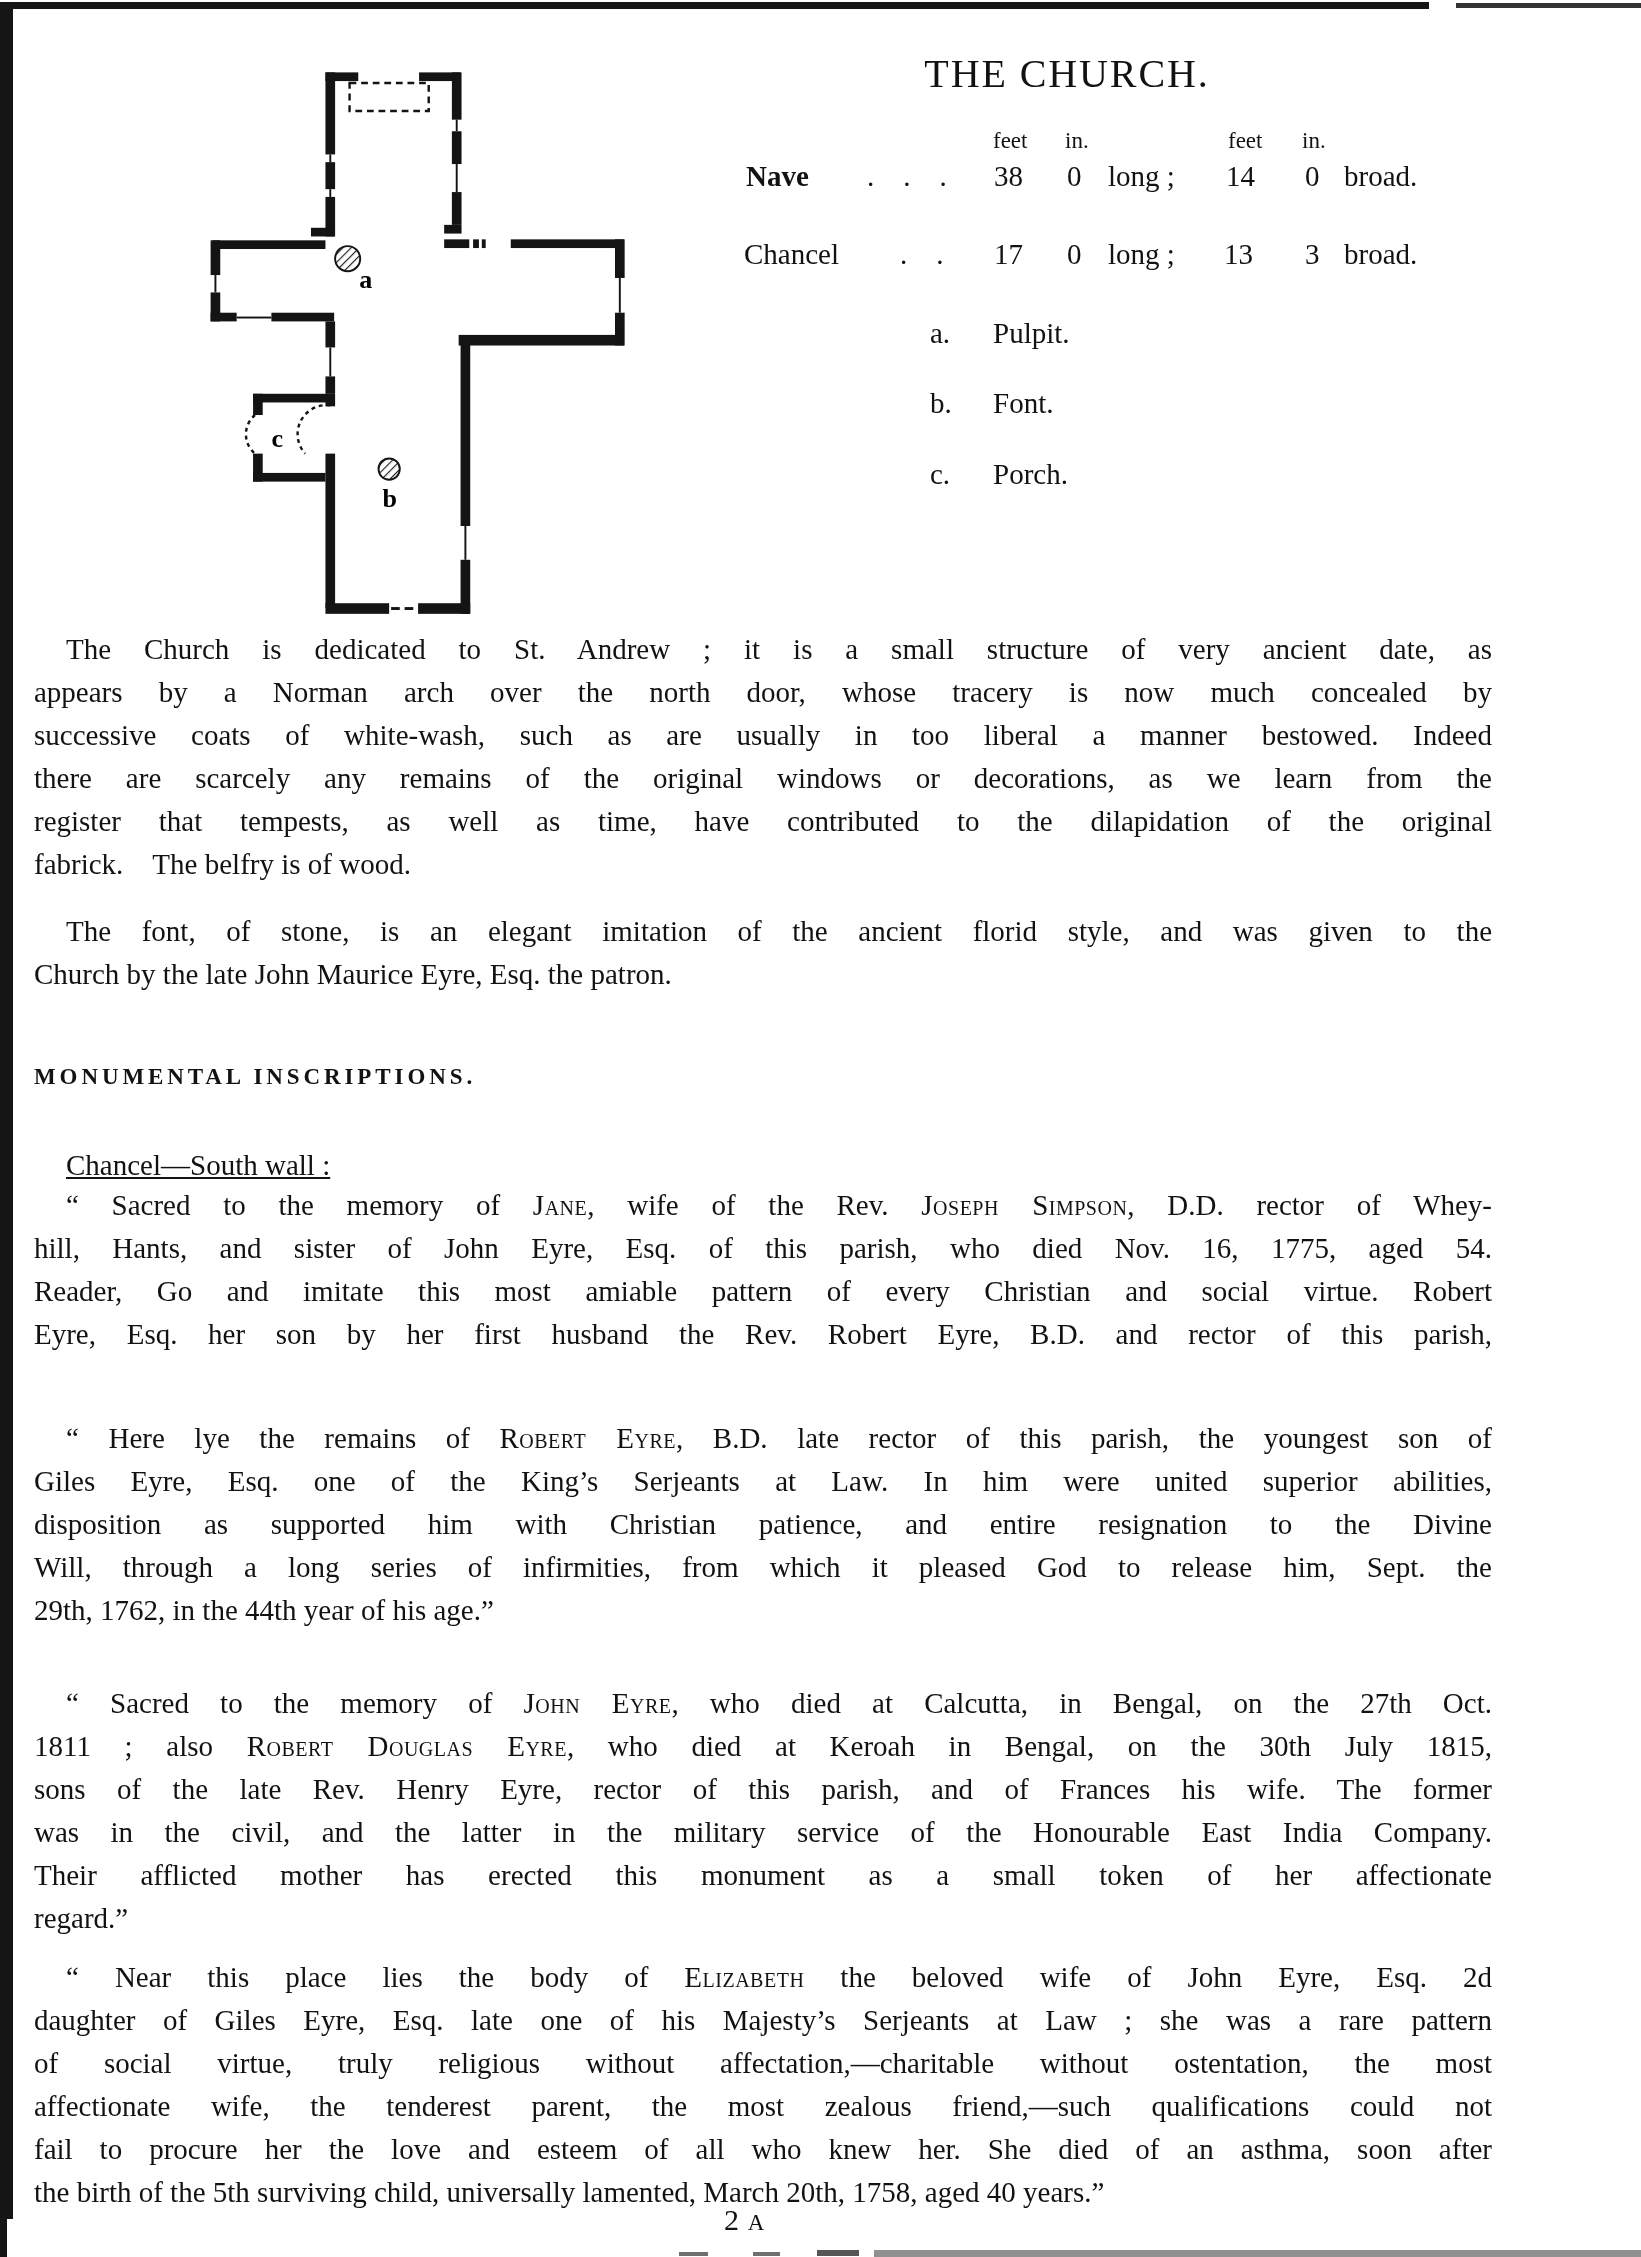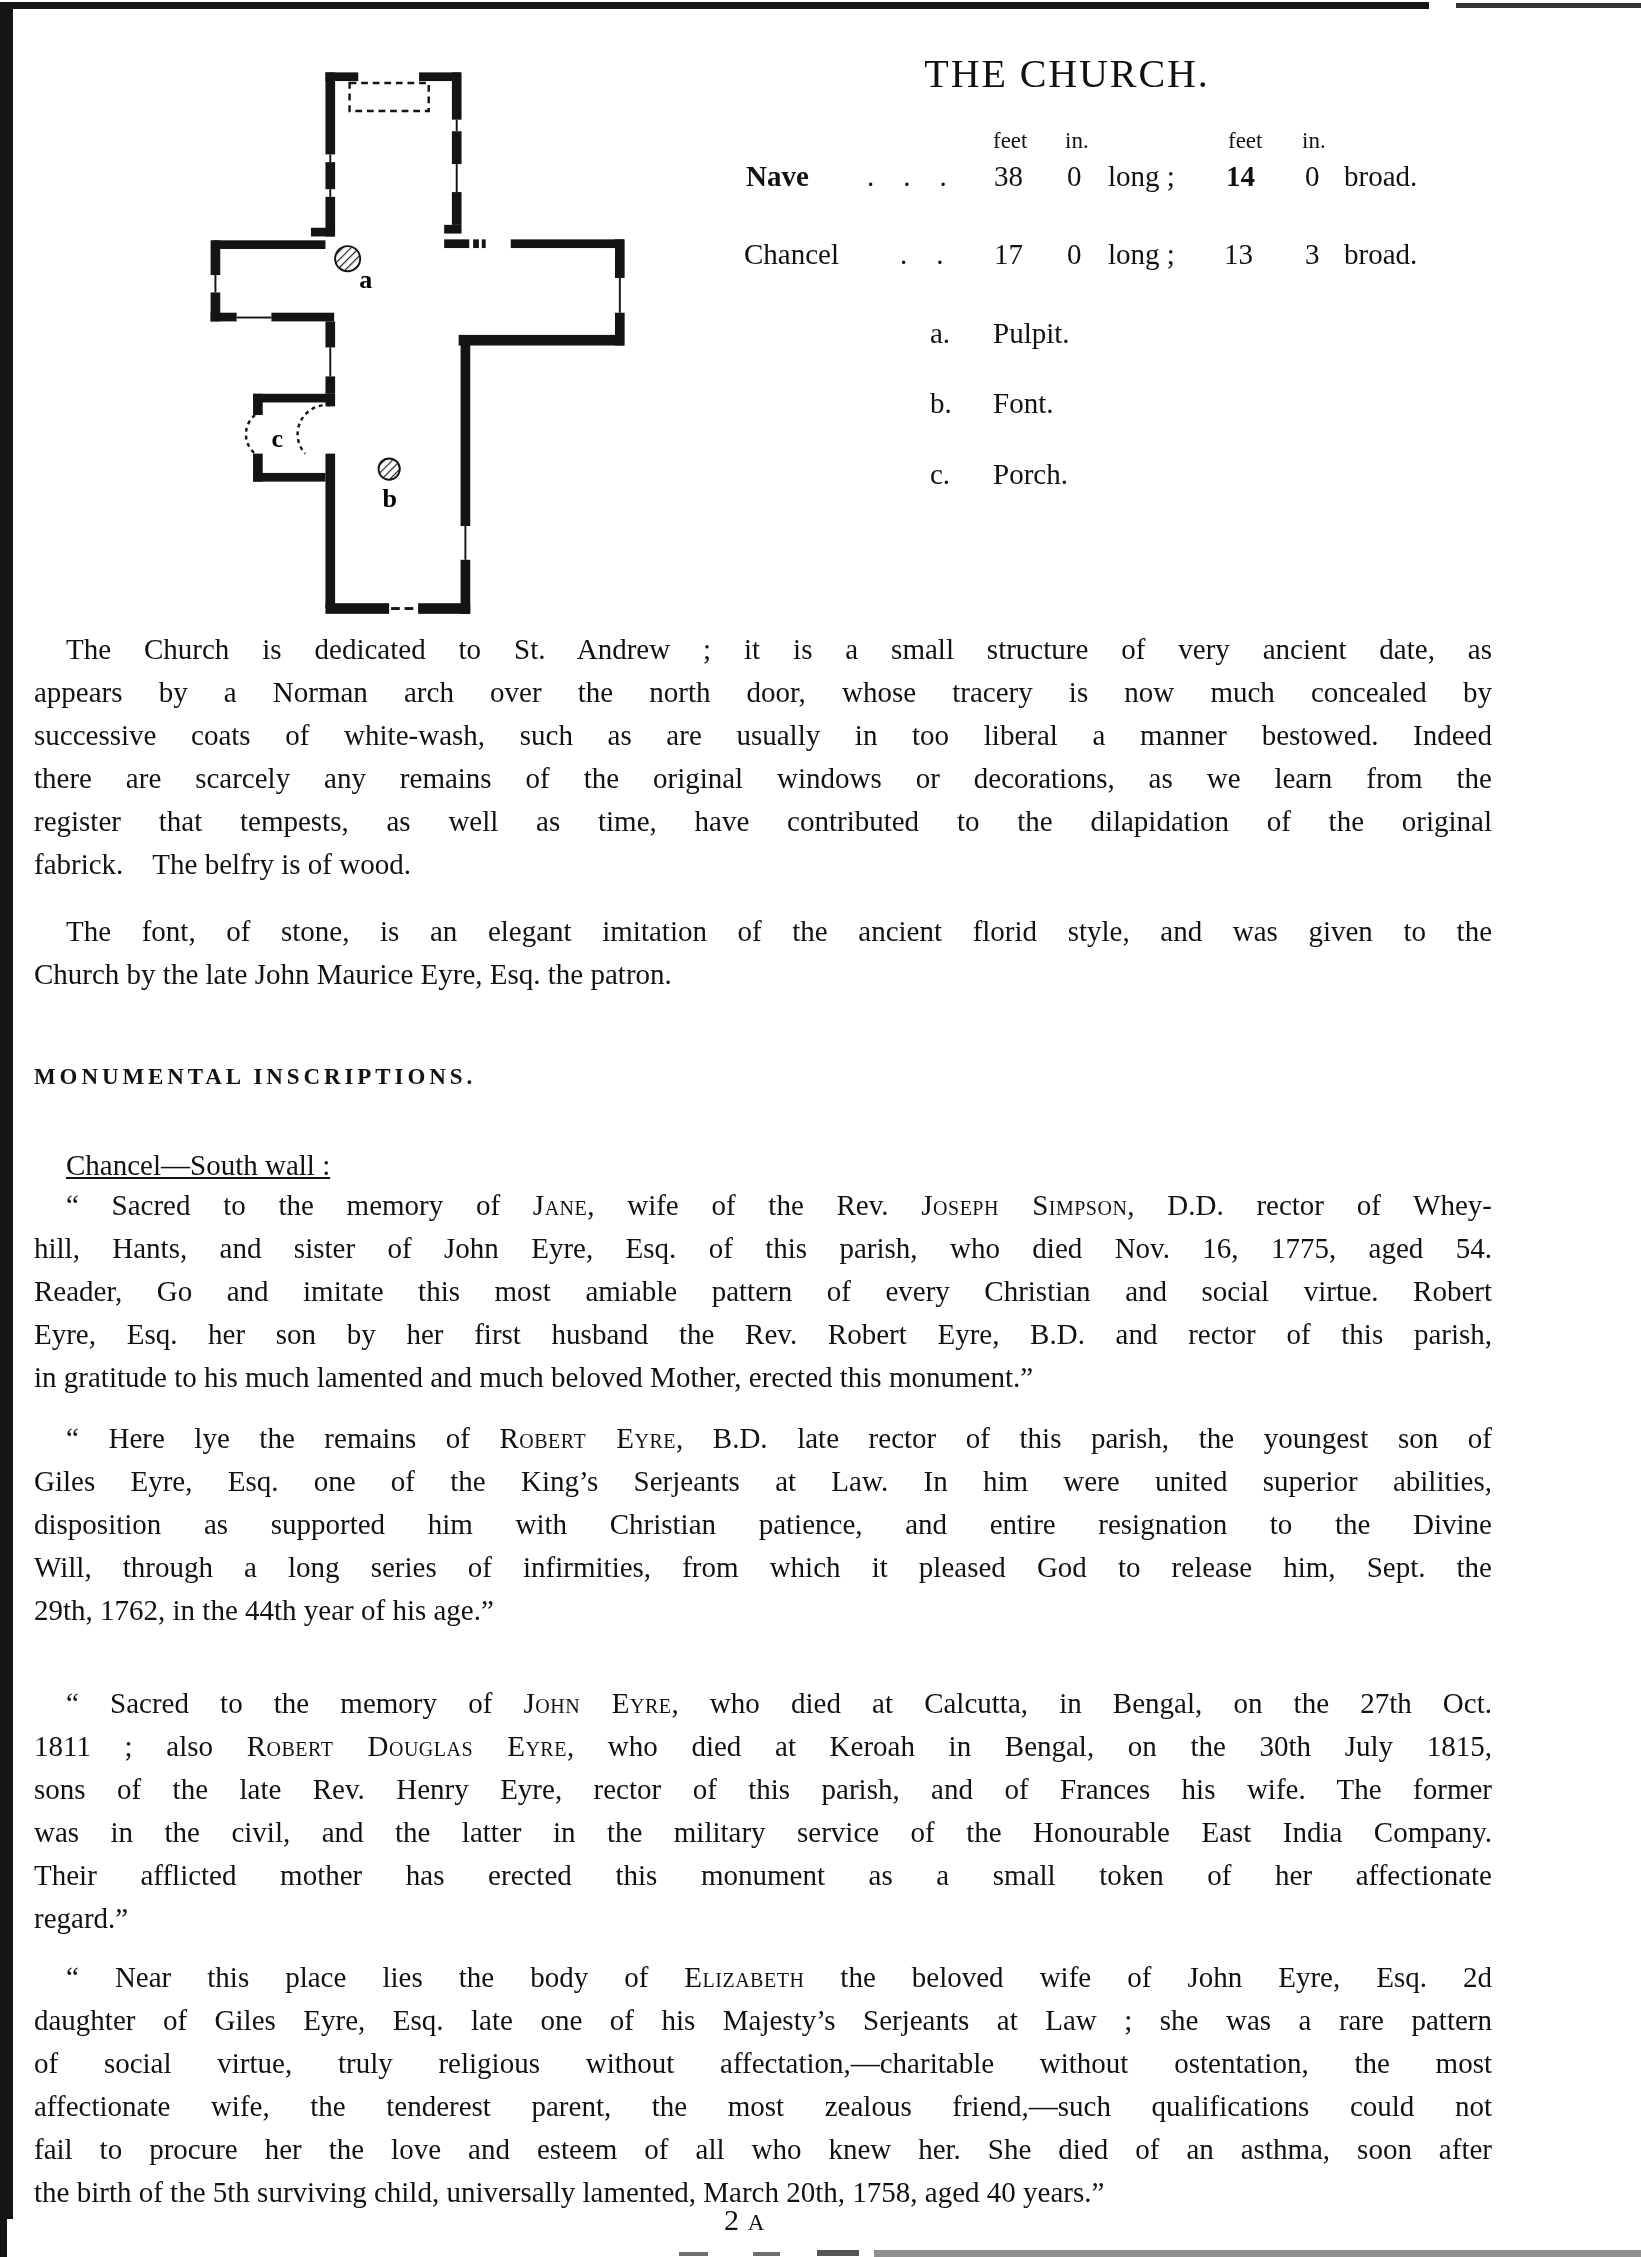--- a/index.html
+++ b/index.html
@@ -135,21 +135,21 @@
   <span class="abs thead" style="left:993px;top:128px;">feet</span>
   <span class="abs thead" style="left:1065px;top:128px;">in.</span>
   <span class="abs thead" style="left:1228px;top:128px;">feet</span>
   <span class="abs thead" style="left:1302px;top:128px;">in.</span>
 
   <span class="abs tcell" style="left:746px;top:160px;font-weight:bold;">Nave</span>
   <span class="abs tcell" style="left:867px;top:160px;">.  .  .</span>
   <span class="abs tcell" style="left:994px;top:160px;">38</span>
   <span class="abs tcell" style="left:1067px;top:160px;">0</span>
   <span class="abs tcell" style="left:1108px;top:160px;">long ;</span>
-  <span class="abs tcell" style="left:1226px;top:160px;font-weight:bold;">14</span>
+  <span class="abs tcell" style="left:1226px;top:160px;">14</span>
   <span class="abs tcell" style="left:1305px;top:160px;">0</span>
   <span class="abs tcell" style="left:1344px;top:160px;">broad.</span>
 
   <span class="abs tcell" style="left:744px;top:238px;">Chancel</span>
   <span class="abs tcell" style="left:900px;top:238px;">.  .</span>
   <span class="abs tcell" style="left:994px;top:238px;">17</span>
   <span class="abs tcell" style="left:1067px;top:238px;">0</span>
   <span class="abs tcell" style="left:1108px;top:238px;">long ;</span>
   <span class="abs tcell" style="left:1224px;top:238px;">13</span>
   <span class="abs tcell" style="left:1305px;top:238px;">3</span>
@@ -178,21 +178,20 @@
 
   <div class="mono-heading" style="top:1064px;">MONUMENTAL INSCRIPTIONS.</div>
 
   <div class="locline" style="top:1149px;text-decoration:underline;">Chancel—South wall :</div>
 
   <div class="tblock" style="top:1184px;">
     <div class="jline ind"><span>“ Sacred to the memory of </span><span class="sc">Jane</span><span>, wife of the Rev. </span><span class="sc">Joseph Simpson</span><span>, D.D. rector of Whey-</span></div>
     <div class="jline">hill, Hants, and sister of John Eyre, Esq. of this parish, who died Nov. 16, 1775, aged 54.</div>
     <div class="jline">Reader, Go and imitate this most amiable pattern of every Christian and social virtue.  Robert</div>
     <div class="jline">Eyre, Esq. her son by her first husband the Rev. Robert Eyre, B.D. and rector of this parish,</div>
-    <div class="jline last">in gratitude to his much lamented and much beloved Mother, erected this monument.”</div>
   </div>
 
   <div class="tblock" style="top:1417px;">
     <div class="jline ind"><span>“ Here lye the remains of </span><span class="sc">Robert Eyre</span><span>, B.D. late rector of this parish, the youngest son of</span></div>
     <div class="jline">Giles Eyre, Esq. one of the King’s Serjeants at Law.  In him were united superior abilities,</div>
     <div class="jline">disposition as supported him with Christian patience, and entire resignation to the Divine</div>
     <div class="jline">Will, through a long series of infirmities, from which it pleased God to release him, Sept. the</div>
     <div class="jline last">29th, 1762, in the 44th year of his age.”</div>
   </div>
 

